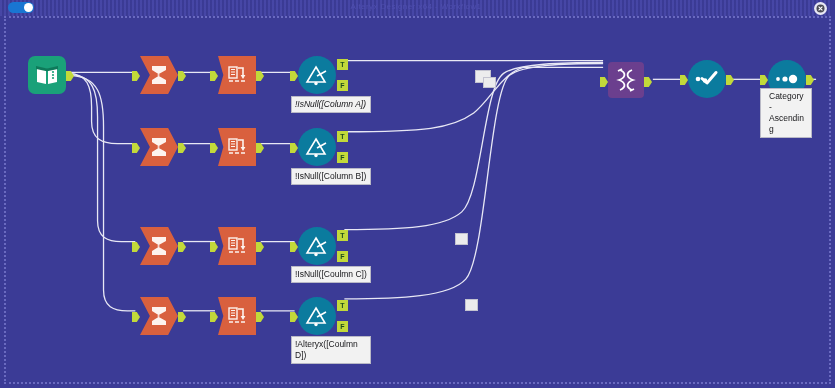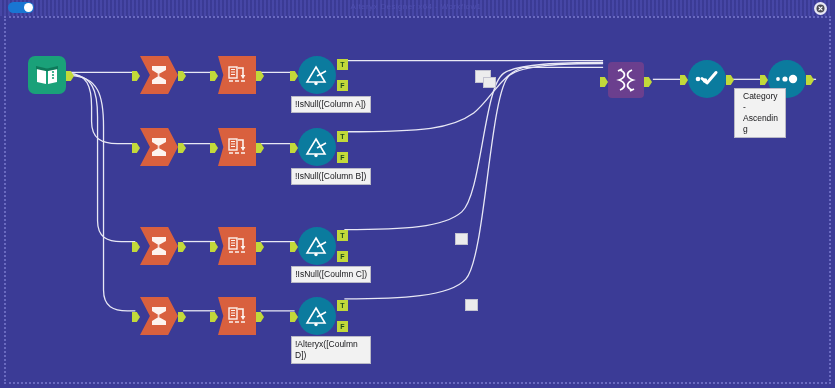--- a/index.html
+++ b/index.html
@@ -361,20 +361,20 @@
           <circle cx="4" cy="7" r="1.9" fill="#fff"></circle>
           <circle cx="11" cy="7" r="2.6" fill="#fff"></circle>
           <circle cx="19" cy="7" r="4.2" fill="#fff"></circle>
         </svg>
       </div>
       <div class="chip out">
           <i></i>
         </div>
     </div>
 
-    <div class="anno" style="left:285px;top:78px;">!IsNull([Column A])</div>
+    <div class="anno" style="left:285px;top:78px;font-style:italic;">!IsNull([Column A])</div>
     <div class="anno" style="left:285px;top:150px;">!IsNull([Column B])</div>
-    <div class="anno" style="left:285px;top:248px;text-align:right;">!IsNull([Coulmn C])</div>
+    <div class="anno" style="left:285px;top:248px;">!IsNull([Coulmn C])</div>
     <div class="anno" style="left:285px;top:318px;">!Alteryx([Coulmn D])</div>
-    <div class="anno sort" style="left:728px;top:70px;padding-left:8px;">Category - Ascending</div>
+    <div class="anno sort" style="left:754px;top:70px;padding-left:8px;">Category - Ascending</div>
 
   </div>
 </div>
 
 </body></html>

